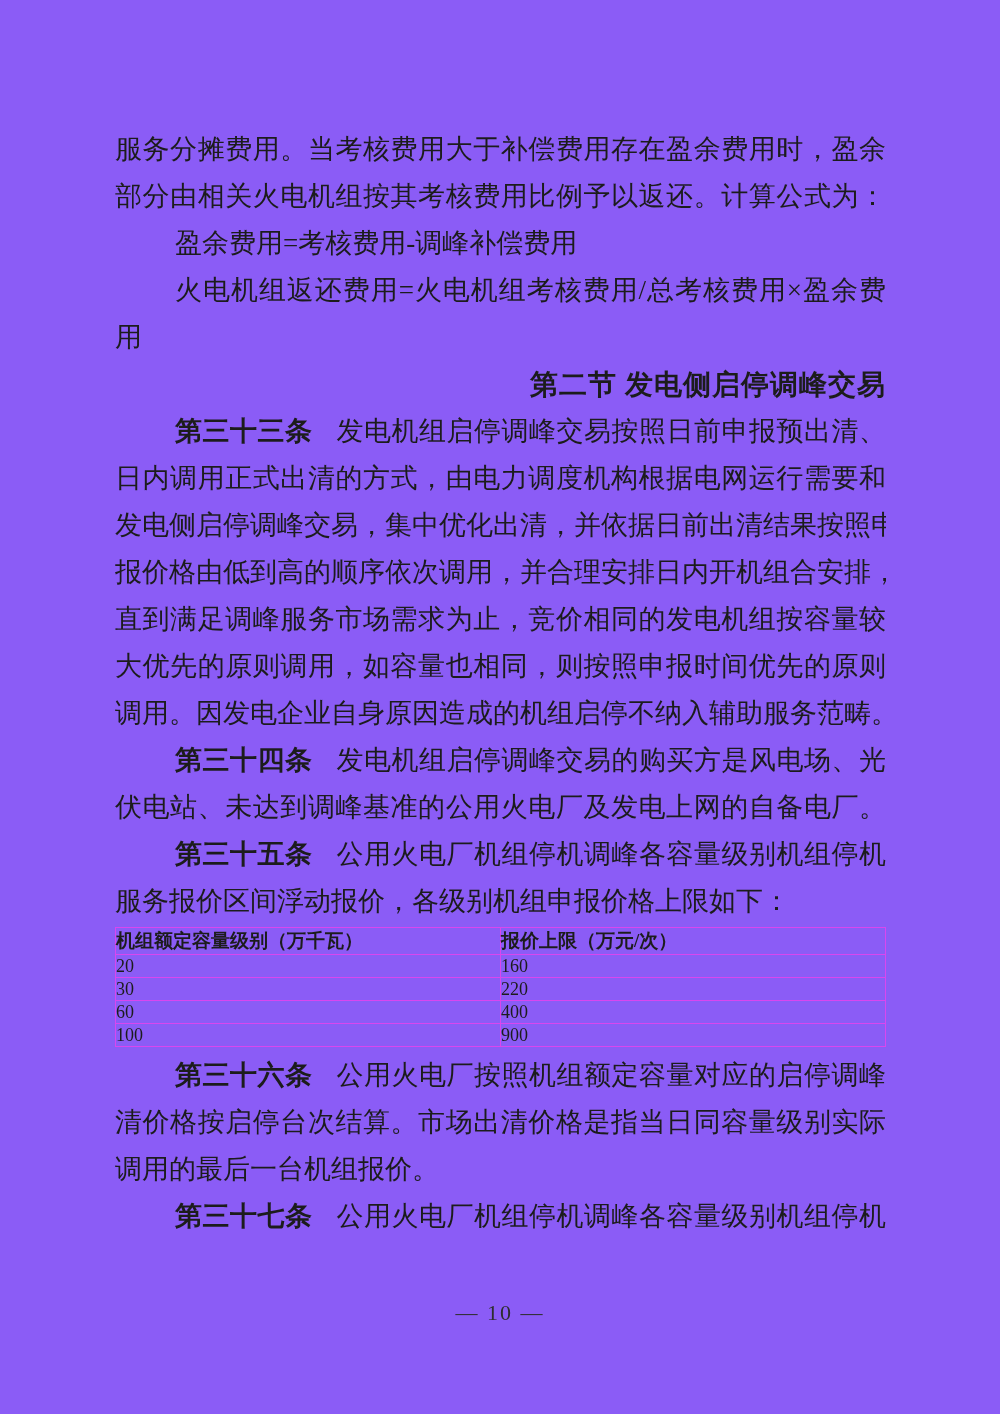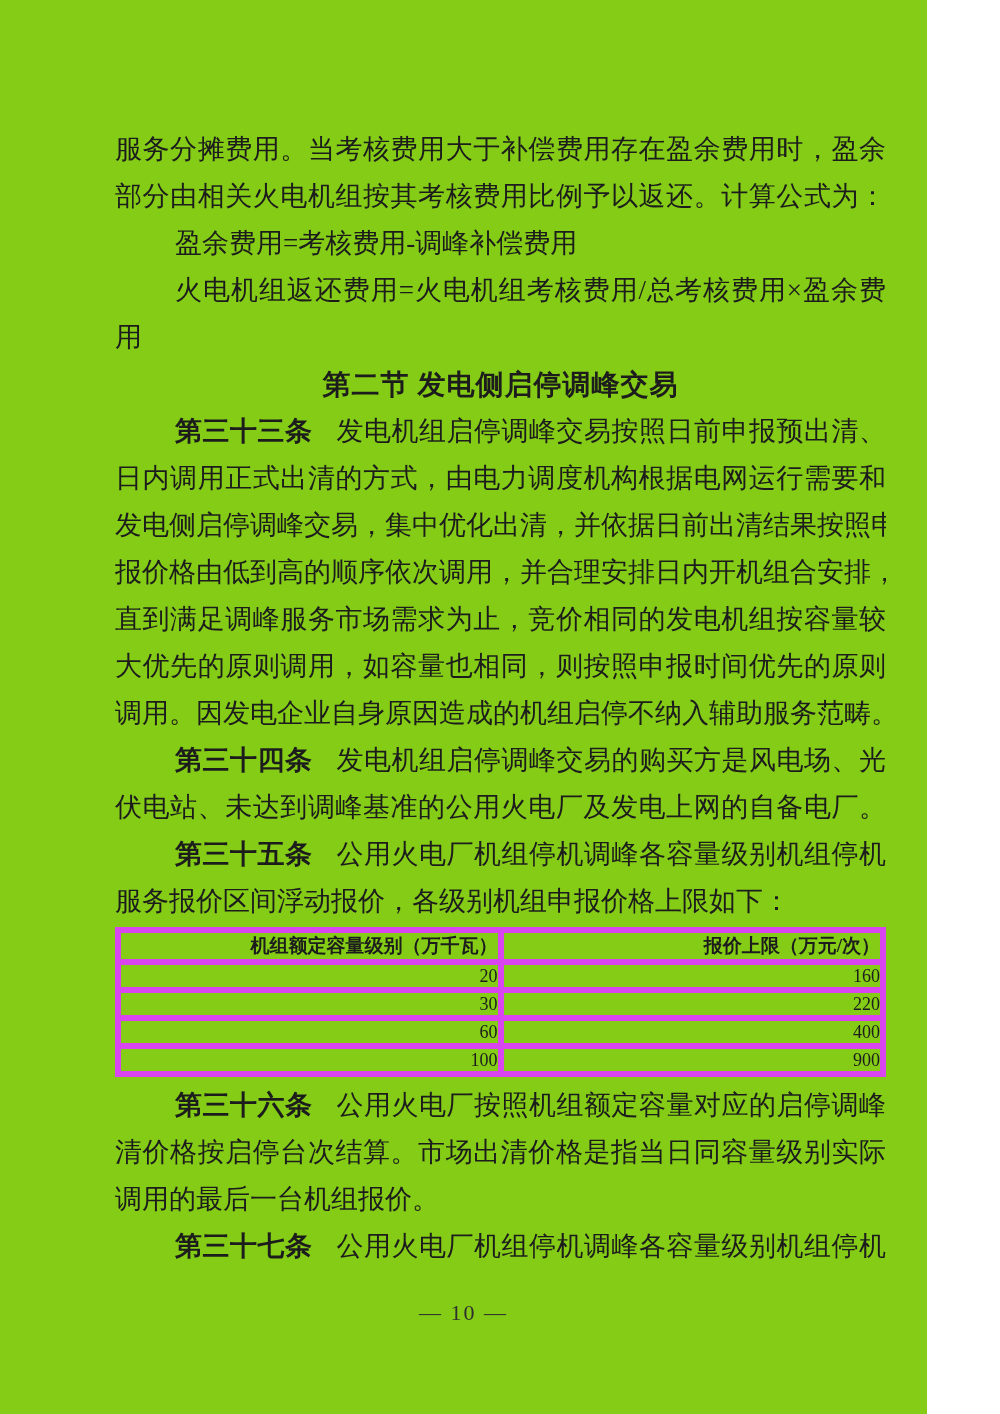--- a/index.html
+++ b/index.html
@@ -1,19 +1,19 @@
 <!DOCTYPE html>
 <html><head>
 <meta charset="utf-8">
 <style>
   html,body{margin:0;padding:0;background:#ffffff;}
   .page{
     position:relative;
-    width:927px;height:1414px;
-    background:#84cc16;
+    width:1000px;height:1414px;
+    background:#8b5cf6;
     font-family:"Liberation Serif","DejaVu Serif",serif;
     color:#1c1c1c;
     overflow:hidden;
   }
   .content{
     position:absolute;
     left:115px;top:126px;
     width:771px;
   }
   .block{margin:0;}
@@ -29,32 +29,32 @@
     text-align:justify;
     text-align-last:justify;
   }
   .line.indent{padding-left:60px;}
   .art{font-weight:700;margin-right:24px;}
   .heading{
     font-size:28px;
     font-weight:700;
     line-height:47px;
     height:47px;
-    text-align:center;
+    text-align:right;
     letter-spacing:1px;
   }
   table.ptable{
     width:100%;
     border-collapse:collapse;
     table-layout:fixed;
     margin:2px 0 5px 0;
   }
   .ptable th,.ptable td{
-    border:6px solid #d946ef;
-    text-align:right;
+    border:1px solid #d946ef;
+    text-align:left;
     vertical-align:middle;
     padding:0;
   }
   .ptable th{
     height:25px;
     font-size:19px;
     font-weight:700;
   }
   .ptable td{
     height:22px;

